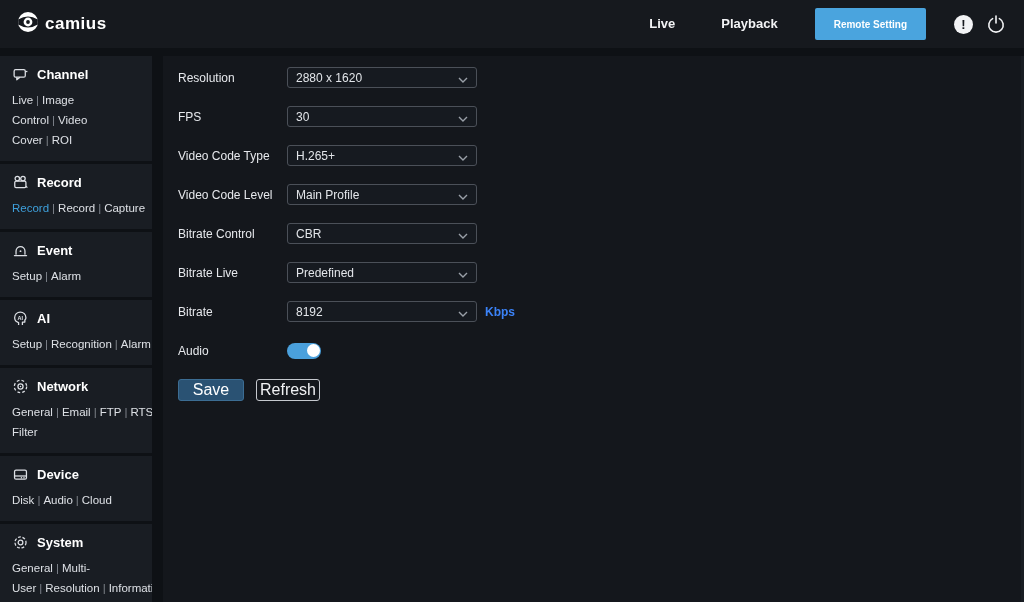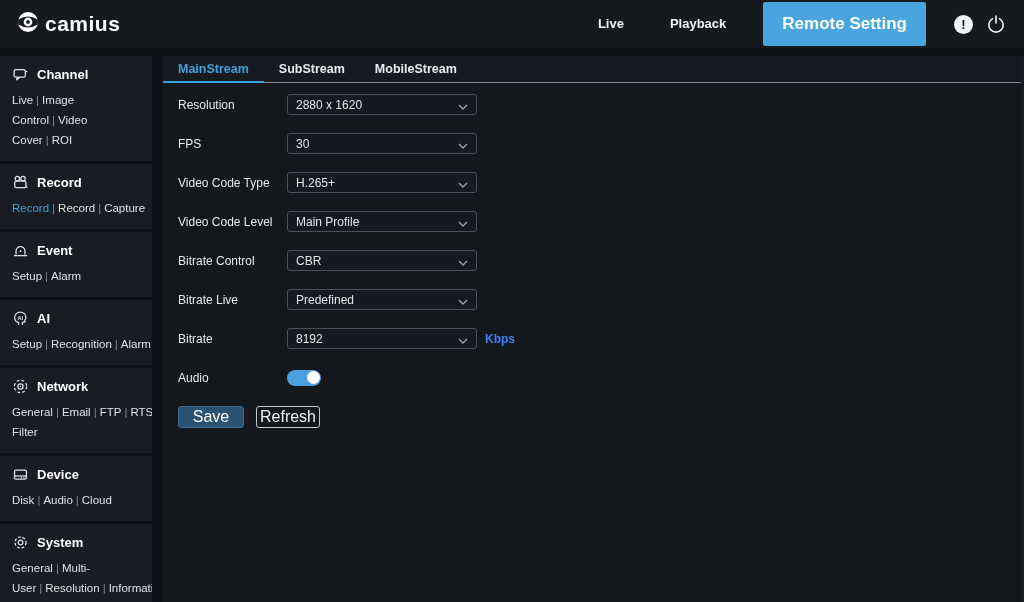--- a/index.html
+++ b/index.html
@@ -8,29 +8,29 @@
     background:#0e1115;
     font-family:"Liberation Sans", sans-serif;
     color:#e6e8ec;
   }
   
   .topbar {
     height:48px; background:#16191e;
     display:flex; align-items:center; padding:0 16px;
   }
   .logo { display:flex; align-items:center; gap:5px; }
-  .logo-text { font-size:21px; font-weight:bold; color:#fff; letter-spacing:.5px; }
+  .logo-text { font-size:17px; font-weight:bold; color:#fff; letter-spacing:.5px; }
   .top-nav { margin-left:auto; display:flex; align-items:center; }
   .top-nav-item {
     font-size:13px; font-weight:bold; color:#f2f3f5;
     padding:0 23px; cursor:pointer; line-height:48px;
   }
   .remote-btn {
-    background:#4aa4de; color:#fff; font-size:17px; font-weight:bold;
-    height:44px; padding:0 19px; display:flex; align-items:center;
+    background:#4aa4de; color:#fff; font-size:10px; font-weight:bold;
+    height:32px; padding:0 19px; display:flex; align-items:center;
     border-radius:2px; margin-left:14px; cursor:pointer;
   }
   .top-icons { display:flex; align-items:center; gap:13px; margin-left:28px; margin-right:2px; }
   .info-icon {
     width:19px; height:19px; border-radius:50%; background:#f2f3f5;
     display:flex; align-items:center; justify-content:center; cursor:pointer;
   }
   .info-icon::after { content:"!"; color:#16191e; font-weight:bold; font-size:13px; }
   .power-icon { width:20px; height:20px; cursor:pointer; }
 
@@ -255,25 +255,20 @@
       </div>
       <div class="sec-items">
         <a>General</a><span class="sep">|</span><a>Multi-User</a><span class="sep">|</span><a>Resolution</a><span class="sep">|</span><a>Information</a>
       </div>
     </div>
   </div>
 
   <div class="main-gap"></div>
 
   <div class="main">
-    <div class="tabbar">
-      <div class="tab active">MainStream</div>
-      <div class="tab">SubStream</div>
-      <div class="tab">MobileStream</div>
-    </div>
 
     <div class="form">
 
       <div class="row">
         <div class="lbl">Resolution</div>
         <div class="select">
           <span class="sel-val">2880 x 1620</span>
           <span><svg width="10" height="6" viewBox="0 0 10 6">
                 <polyline points="1,1 5,5 9,1" fill="none" stroke="#9aa0a8" stroke-width="1.4"></polyline>
               </svg></span>

